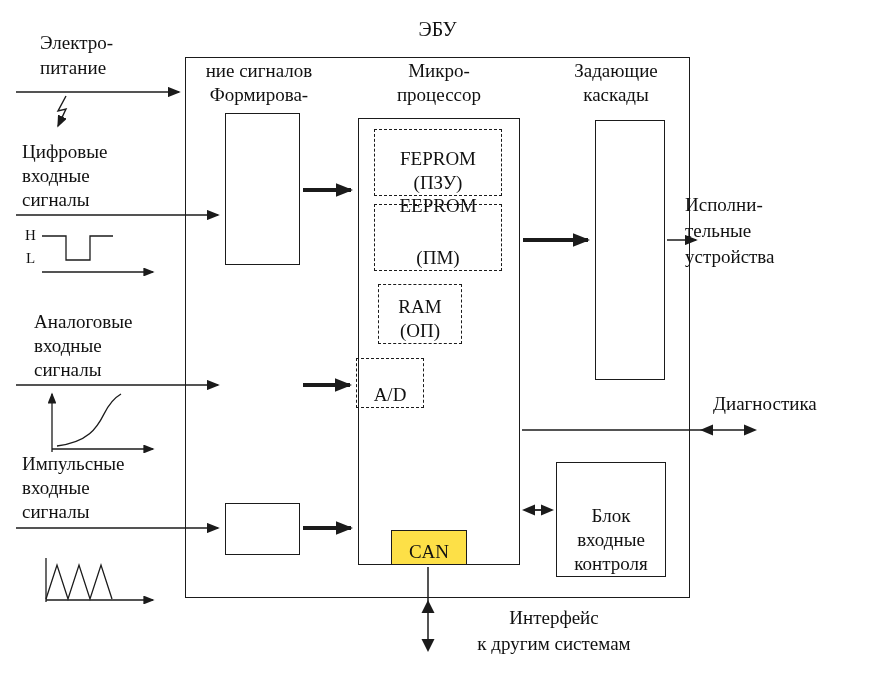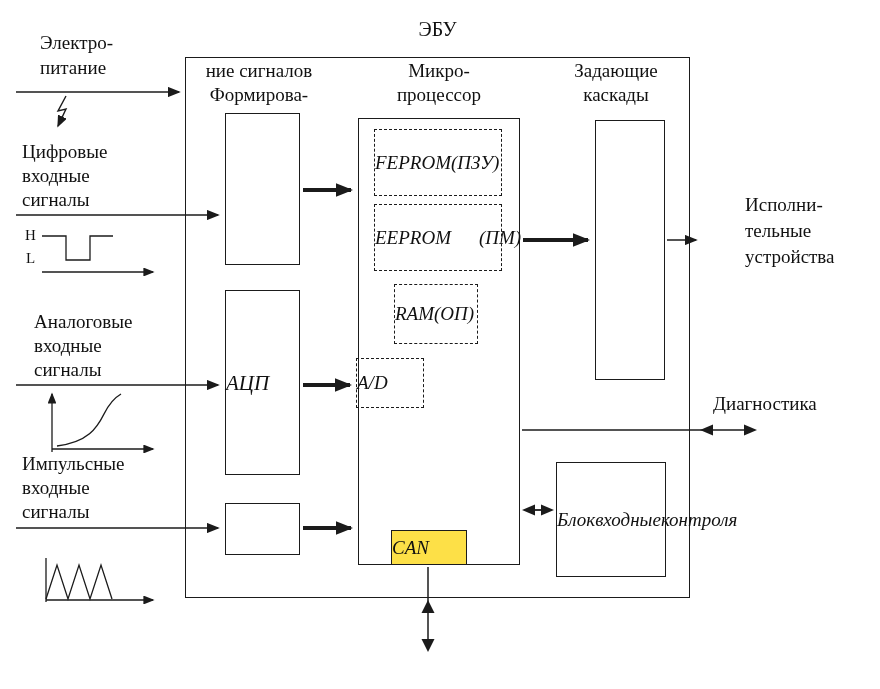--- a/index.html
+++ b/index.html
@@ -3,21 +3,21 @@
 <meta charset="utf-8">
 <style>
   html,body { margin:0; padding:0; background:#ffffff; }
   .canvas {
     position:relative; width:880px; height:689px; background:#ffffff;
     font-family:"Liberation Serif","DejaVu Serif",serif; color:#111;
     overflow:hidden;
   }
   .box { position:absolute; border:1.6px solid #1b1b1b; box-sizing:border-box; background:transparent; }
   .dashed { border-style:dashed; }
-  .flexc { display:flex; align-items:center; justify-content:flex-start; text-align:center;font-style:italic; }
+  .flexc { display:flex; flex-direction:column; align-items:center; justify-content:flex-end; text-align:center; }
   .lbl { position:absolute; font-size:19px; line-height:24px; white-space:nowrap; }
   .lbl .ln { display:block; }
   .center { text-align:center; }
   .small { font-size:15px; line-height:15px; }
   .boxtext { font-size:19px; line-height:24px; }
   svg.wires { position:absolute; left:0; top:0; }
   svg .stroke { stroke:#1b1b1b; fill:none; }
   svg .fill { fill:#1b1b1b; stroke:none; }
 </style>
 </head>
@@ -82,39 +82,36 @@
       <line class="stroke" x1="46" y1="558" x2="46" y2="602" stroke-width="1.3"></line>
       <polyline class="stroke" points="46,599 57,565 68,599 79,565 90,599 101,565 112,599" stroke-width="1.3"></polyline>
       <line class="stroke" x1="46" y1="600" x2="153" y2="600" stroke-width="1.3" marker-end="url(#ah)"></line>
     </g>
   </svg>
 
   <div class="box" style="left:185px; top:57px; width:505px; height:541px;"></div>
 
   <div class="box" style="left:225px; top:113px; width:75px; height:152px;"></div>
 
-  <div class="box flexc" style="left:225px; top:290px; width:75px; height:185px;">
-    <span class="boxtext" style="font-size:21px;">АЦП</span>
-  </div>
 
   <div class="box" style="left:225px; top:503px; width:75px; height:52px;"></div>
 
   <div class="box" style="left:358px; top:118px; width:162px; height:447px;"></div>
 
   <div class="box dashed flexc" style="left:374px; top:129px; width:128px; height:67px;">
     <span class="boxtext">FEPROM</span>
     <span class="boxtext">(ПЗУ)</span>
   </div>
 
   <div class="box dashed flexc" style="left:374px; top:204px; width:128px; height:67px;gap:28px;">
     <span class="boxtext">EEPROM</span>
     <span class="boxtext">(ПМ)</span>
   </div>
 
-  <div class="box dashed flexc" style="left:378px; top:284px; width:84px; height:60px;margin-left:16px;">
+  <div class="box dashed flexc" style="left:378px; top:284px; width:84px; height:60px;">
     <span class="boxtext">RAM</span>
     <span class="boxtext">(ОП)</span>
   </div>
 
   <div class="box dashed flexc" style="left:356px; top:358px; width:68px; height:50px;">
     <span class="boxtext">A/D</span>
   </div>
 
   <div class="box flexc" style="left:391px; top:530px; width:76px; height:35px; background:#fde047;">
     <span class="boxtext">CAN</span>
@@ -164,22 +161,26 @@
     <span class="ln">входные</span>
     <span class="ln">сигналы</span>
   </div>
 
   <div class="lbl" style="left:22px; top:452px;">
     <span class="ln">Импульсные</span>
     <span class="ln">входные</span>
     <span class="ln">сигналы</span>
   </div>
 
-  <div class="lbl" style="left:745px; top:192px; line-height:26px;">
+  <div class="lbl" style="left:685px; top:192px; line-height:26px;">
     <span class="ln">Исполни-</span>
     <span class="ln">тельные</span>
     <span class="ln">устройства</span>
   </div>
 
   <div class="lbl" style="left:713px; top:392px;">Диагностика</div>
 
+  <div class="lbl center" style="left:440px; top:605px; width:228px; line-height:26px;">
+    <span class="ln">Интерфейс</span>
+    <span class="ln">к другим системам</span>
+  </div>
 
 </div>
 
 </body></html>

